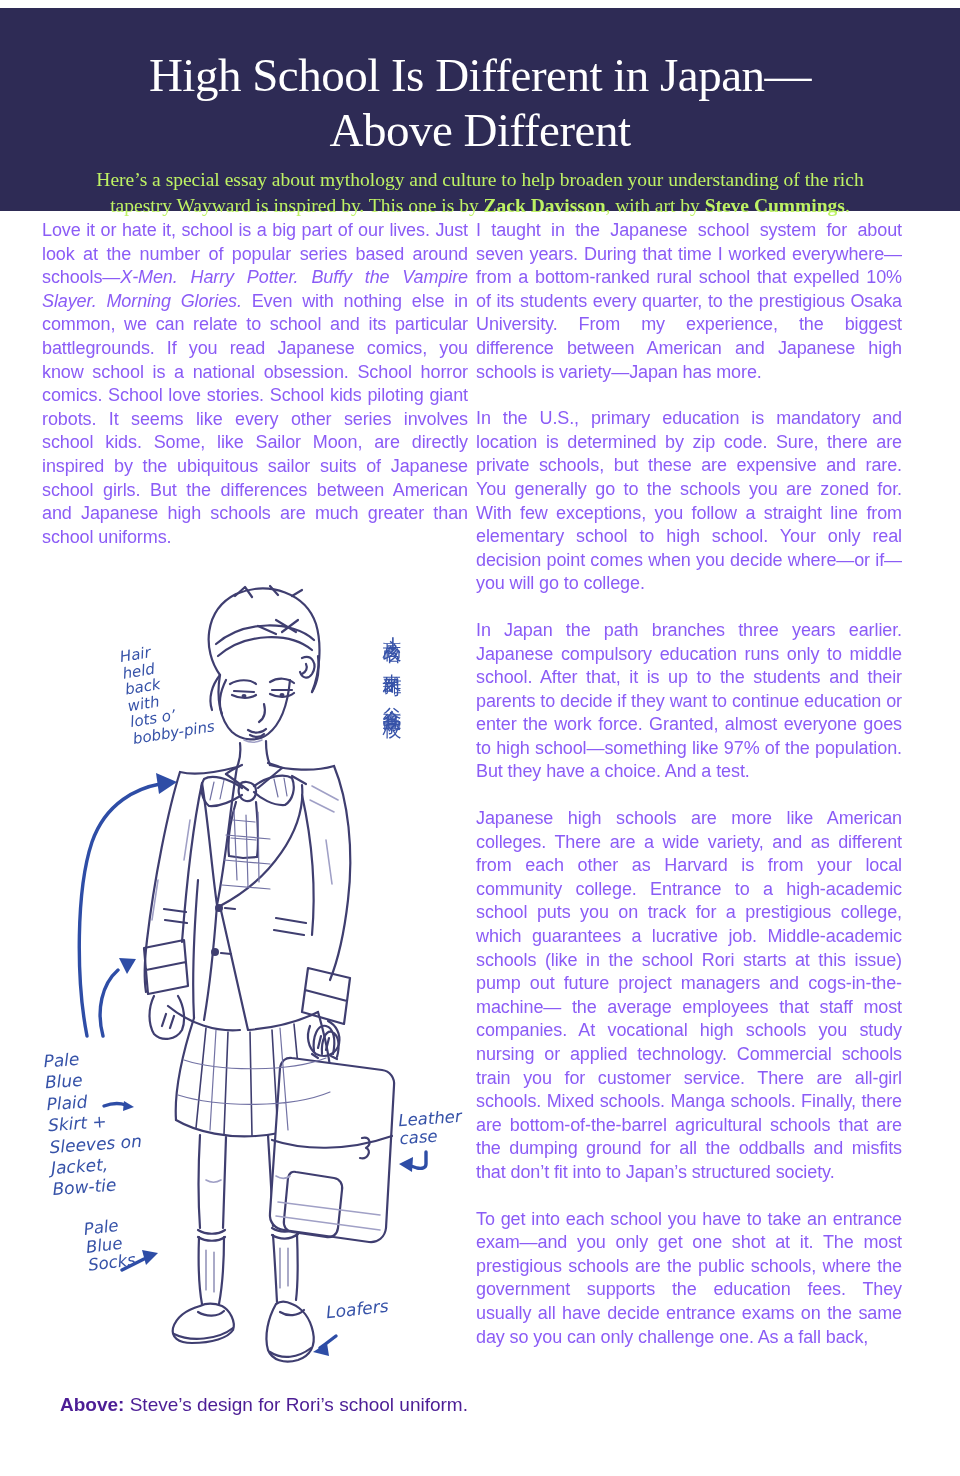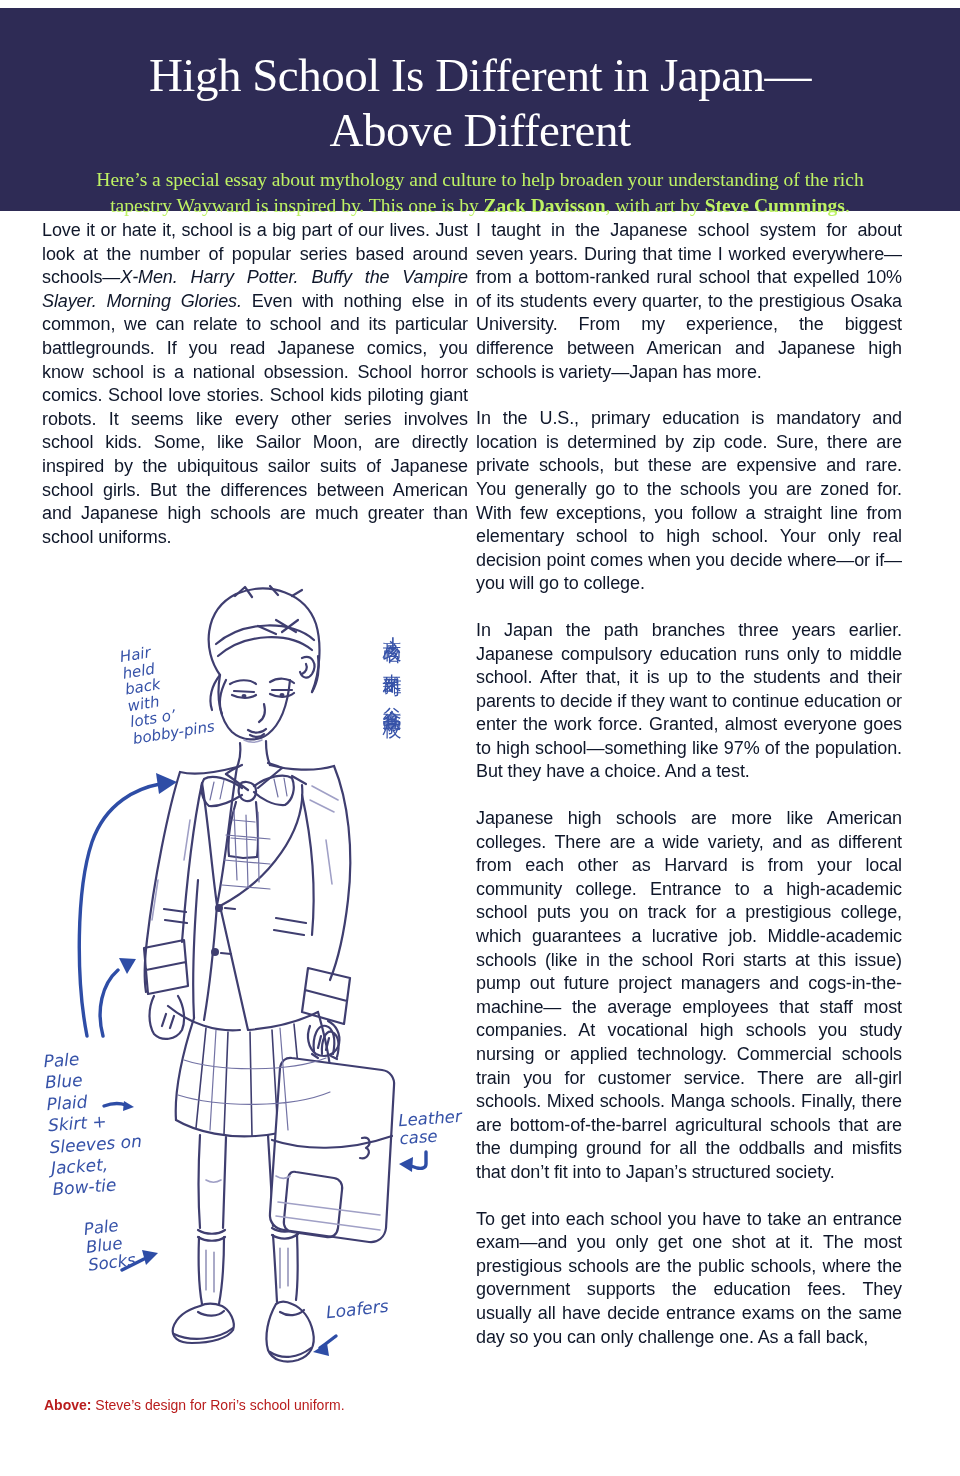--- a/index.html
+++ b/index.html
@@ -23,21 +23,21 @@
   .subtitle {
     margin:9px auto 0 auto; width:790px;
     font-family:"Liberation Serif", serif;
     font-size:19.5px; line-height:26px; color:#bef264;
   }
   .subtitle b { font-weight:bold; }
   
   .col {
     position:absolute; width:426px; top:219px;
     font-size:18px; line-height:23.6px; letter-spacing:-0.1px;
-    text-align:justify; color:#0f172a;
+    text-align:justify; color:#8b5cf6;
   }
   .col-left  { left:42px; }
   .col-right { left:476px; }
   .col p { margin:0 0 23px 0; }
   .col i { font-style:italic; }
   
   .illustration {
     position:absolute; left:30px; top:580px; width:440px; height:810px;
   }
   .illustration svg { position:absolute; left:0; top:0; }
@@ -52,22 +52,22 @@
     writing-mode:vertical-rl; text-orientation:upright;
     font-style:normal; font-size:19px; letter-spacing:3px;
     font-family:"DejaVu Sans", sans-serif;
   }
   .ann-plaid   { left:18px;  top:468px; transform:rotate(-4deg);  font-size:17px; line-height:1.26; }
   .ann-socks   { left:56px;  top:638px; transform:rotate(-7deg);  font-size:16.5px; }
   .ann-loafers { left:296px; top:720px; transform:rotate(-6deg);  font-size:17px; }
   .ann-leather { left:369px; top:530px; transform:rotate(-4deg);  font-size:16.5px; }
   
   .caption {
-    position:absolute; left:44px; top:1393px; width:430px;
-    font-size:14px; line-height:24px; color:#b91c1c;
+    position:absolute; left:60px; top:1393px; width:430px;
+    font-size:19px; line-height:24px; color:#4c1d95;
   }
   .caption b { font-weight:bold; }
 </style>
 </head>
 <body>
 
 <div class="page">
 
   <header class="masthead">
     <h1>

